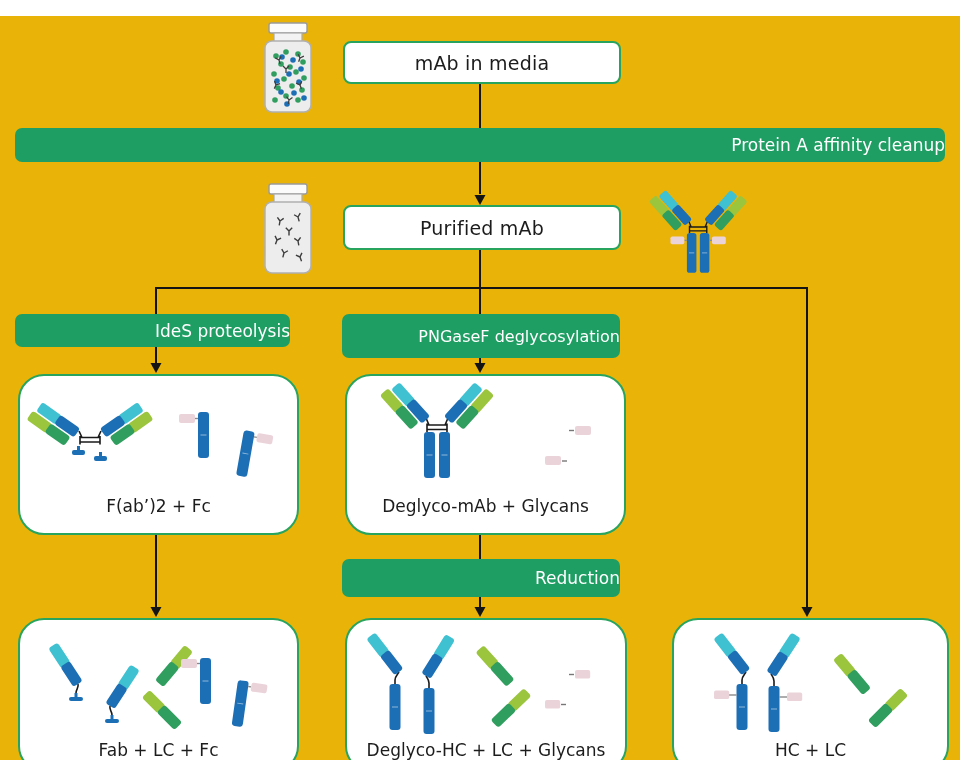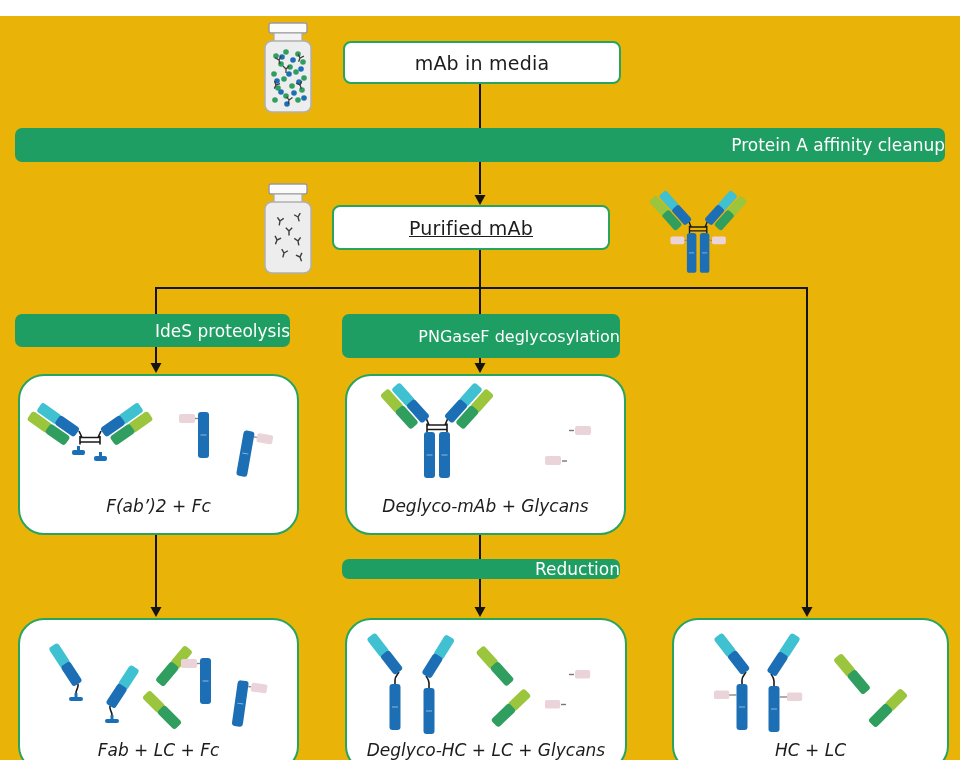--- a/index.html
+++ b/index.html
@@ -6,21 +6,21 @@
   .canvas{position:relative;width:960px;height:760px;background:#eab308;overflow:hidden;
           font-family:"DejaVu Sans","Liberation Sans",sans-serif;color:#1c1c1c;margin-top:16px;}
   .connectors{position:absolute;left:0;top:0;z-index:0;}
   .abs{position:absolute;z-index:1;}
   .node-box{background:#ffffff;border:2.5px solid #28a45f;border-radius:8px;
             display:flex;align-items:center;justify-content:center;
             font-size:19px;letter-spacing:.2px;}
   .banner{background:#1f9e63;border-radius:7px;color:#ffffff;
           display:flex;align-items:center;justify-content:flex-end;font-size:17px;}
   .big-box{background:#ffffff;border:2.5px solid #28a45f;border-radius:26px;}
-  .caption{position:absolute;left:0;right:0;top:120px;text-align:center;font-size:17px;font-style:italic;}
+  .caption{position:absolute;left:0;right:0;top:120px;text-align:center;font-size:17px;}
   .hidden-defs{position:absolute;width:0;height:0;overflow:hidden;}
 </style>
 </head>
 <body>
 
 <div class="canvas">
 
   <svg class="hidden-defs" aria-hidden="true">
     <defs>
       <g id="hc-arm">
@@ -139,21 +139,21 @@
       <path transform="translate(24,38) rotate(10)" d="M0,0 v4.5 M0,0 l-3.2,-3.2 M0,0 l3.2,-3.2"></path>
       <path transform="translate(42,34) rotate(-15)" d="M0,0 v4.5 M0,0 l-3.2,-3.2 M0,0 l3.2,-3.2"></path>
       <path transform="translate(33,48)" d="M0,0 v4.5 M0,0 l-3.2,-3.2 M0,0 l3.2,-3.2"></path>
       <path transform="translate(21,57) rotate(20)" d="M0,0 v4.5 M0,0 l-3.2,-3.2 M0,0 l3.2,-3.2"></path>
       <path transform="translate(42,58) rotate(-10)" d="M0,0 v4.5 M0,0 l-3.2,-3.2 M0,0 l3.2,-3.2"></path>
       <path transform="translate(28,70) rotate(15)" d="M0,0 v4.5 M0,0 l-3.2,-3.2 M0,0 l3.2,-3.2"></path>
       <path transform="translate(44,74) rotate(-20)" d="M0,0 v4.5 M0,0 l-3.2,-3.2 M0,0 l3.2,-3.2"></path>
     </g>
   </svg>
 
-  <div class="abs node-box" style="left:332px;top:189px;width:274px;height:41px;text-decoration:underline;">
+  <div class="abs node-box" style="left:343px;top:189px;width:274px;height:41px;">
     <span>Purified mAb</span>
   </div>
 
   <svg class="abs" style="left:648px;top:172px;" width="102" height="90" viewBox="0 0 118 104">
     <use href="#mab-core"></use>
     <line x1="42" y1="60.5" x2="45" y2="60.5" stroke="#8a8a8a" stroke-width="1.4"></line>
     <use href="#glycan" transform="translate(26,56)"></use>
     <line x1="71" y1="60.5" x2="74" y2="60.5" stroke="#8a8a8a" stroke-width="1.4"></line>
     <use href="#glycan" transform="translate(74,56)"></use>
   </svg>
@@ -213,21 +213,21 @@
         </g>
         <g transform="translate(196,78)">
           <use href="#glycan"></use>
           <line x1="17" y1="5" x2="22" y2="5" stroke="#777777" stroke-width="1.4"></line>
         </g>
       </g>
     </svg>
     <div class="caption">Deglyco-mAb + Glycans</div>
   </div>
 
-  <div class="abs banner" style="left:342px;top:543px;width:278px;height:20px;">
+  <div class="abs banner" style="left:342px;top:543px;width:278px;height:38px;">
     <span>Reduction</span>
   </div>
 
   <div class="abs big-box" style="left:18px;top:602px;width:277px;height:150px;">
     <svg style="position:absolute;left:2px;top:2px;" width="270" height="116" viewBox="0 0 270 116">
       <g>
         <g transform="translate(56,62)">
           <g transform="rotate(-33)">
               <use href="#hc-arm" transform="translate(-5.5,-46)"></use>
             </g>

